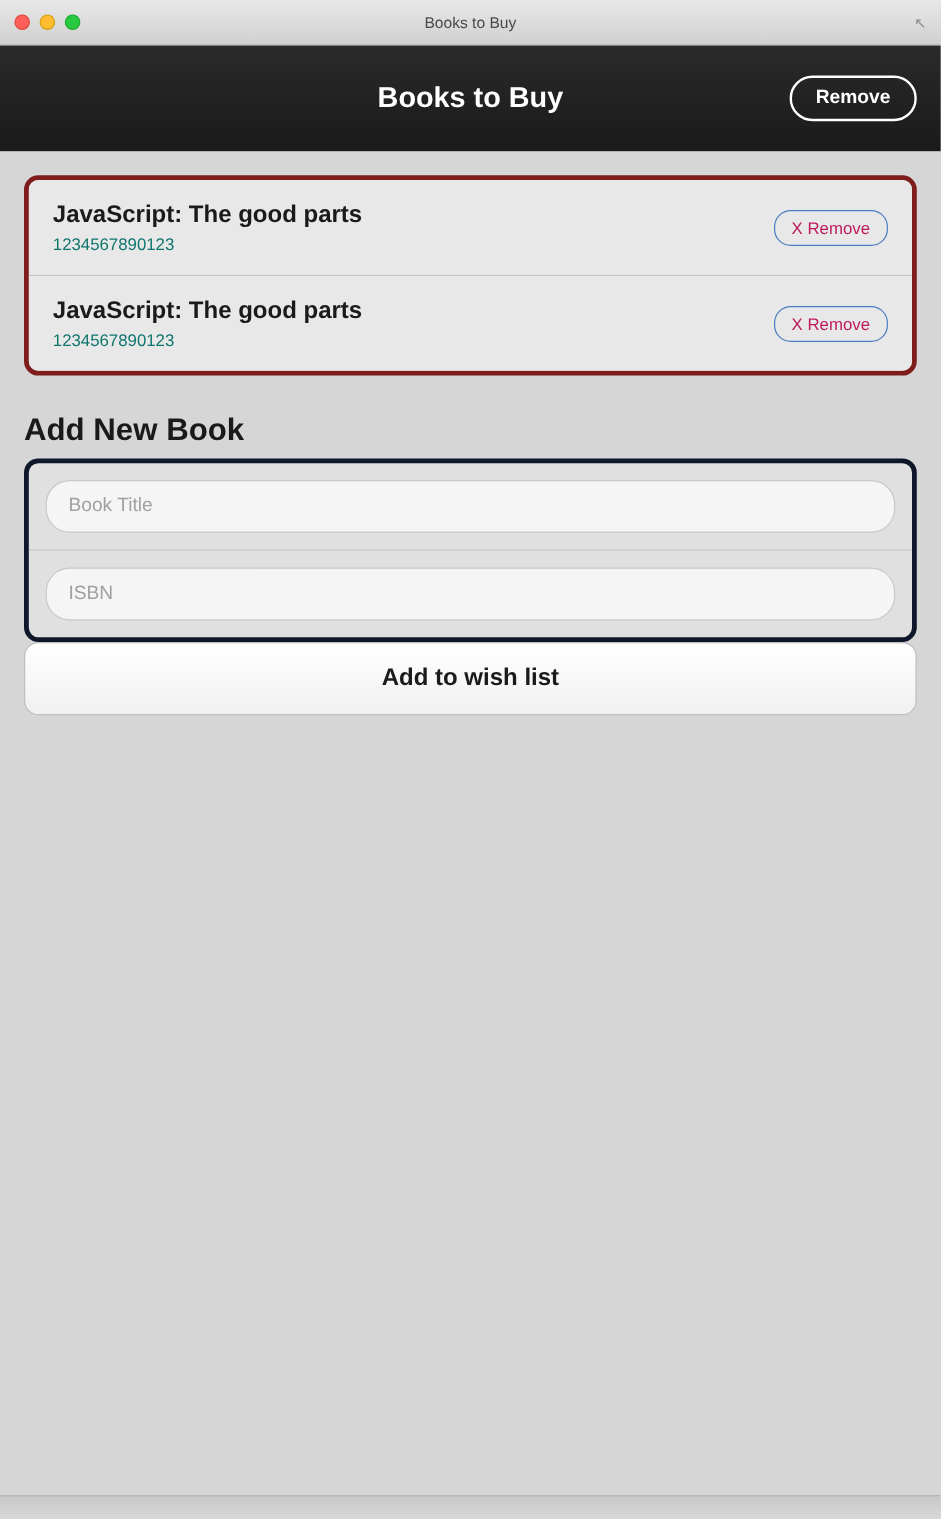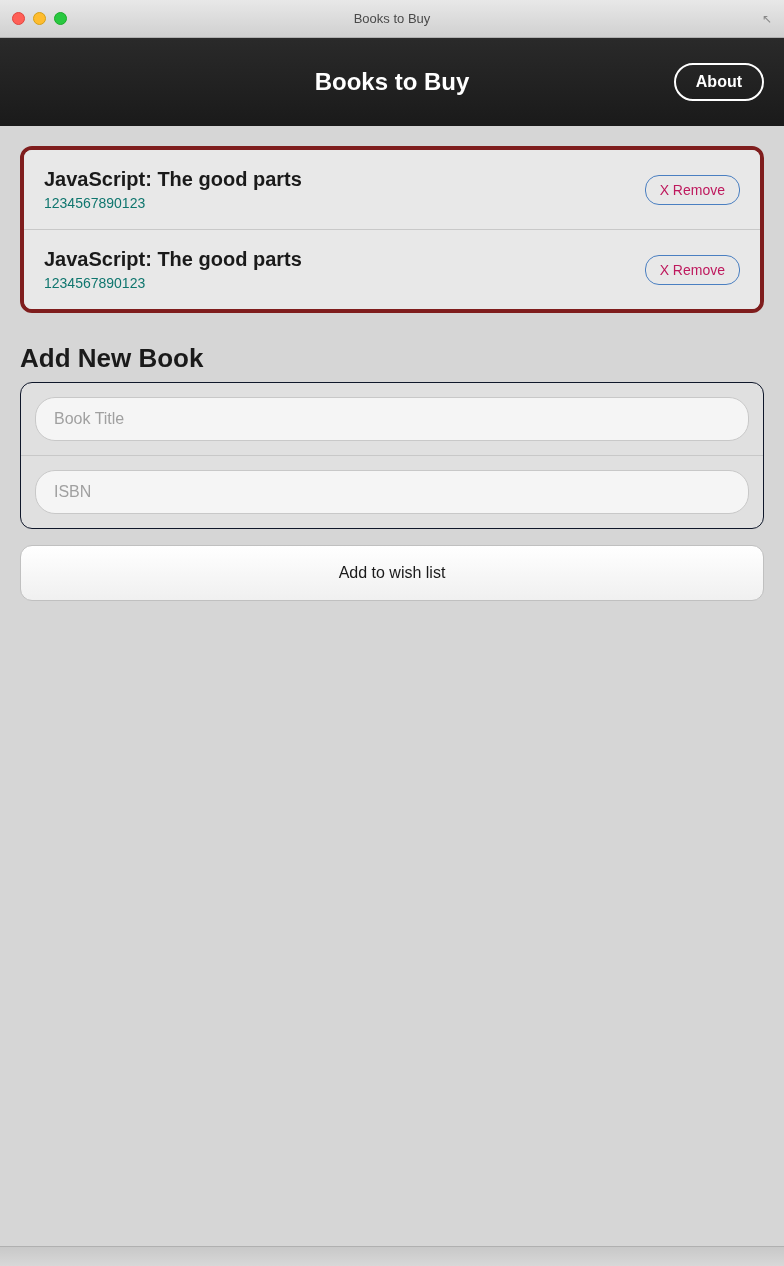--- a/index.html
+++ b/index.html
@@ -142,23 +142,23 @@
       font-size: 26px;
       font-weight: bold;
       color: #1a1a1a;
       margin-bottom: 8px;
     }
 
     
     .form-container {
       background: #e0e0e0;
       border-radius: 12px;
-      border: 1px solid #0f172a;
+      border: 4px solid #0f172a;
       overflow: hidden;
-      margin-bottom: 16px;
+      margin-bottom: 0;
     }
 
     .form-field {
       padding: 14px 14px;
       border-bottom: 1px solid #c8c8c8;
     }
 
     .form-field:last-child {
       border-bottom: none;
     }
@@ -178,22 +178,22 @@
       color: #a0a0a0;
     }
 
     
     .add-button {
       width: 100%;
       background: linear-gradient(to bottom, #ffffff, #f0f0f0);
       border: 1px solid #c0c0c0;
       border-radius: 12px;
       padding: 18px;
-      font-size: 16px;
-      font-weight: normal;
+      font-size: 20px;
+      font-weight: bold;
       color: #1a1a1a;
       cursor: pointer;
       text-align: center;
     }
 
     
     .bottom-bar {
       position: absolute;
       bottom: 0;
       left: 0;
@@ -217,21 +217,21 @@
     <div class="tb-btn tb-close"></div>
     <div class="tb-btn tb-minimize"></div>
     <div class="tb-btn tb-maximize"></div>
   </div>
   <span class="title-bar-title">Books to Buy</span>
   <span class="arrow-icon" style="position:absolute;right:12px;font-size:12px;color:#888;">↖</span>
 </div>
 
 <div class="nav-bar">
   <span class="nav-title">Books to Buy</span>
-  <button class="about-button">About</button>
+  <button class="about-button">Remove</button>
 </div>
 
 <div class="main-content">
 
   
   <div class="books-container">
 
     <div class="book-item">
       <div class="book-info">
         <span class="book-title-text">JavaScript: The good parts</span>

